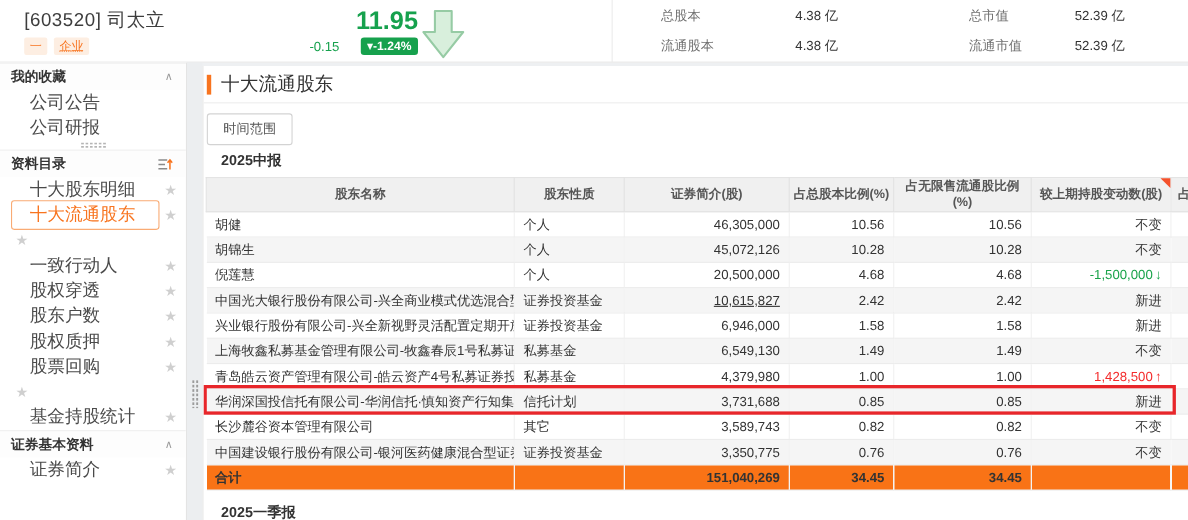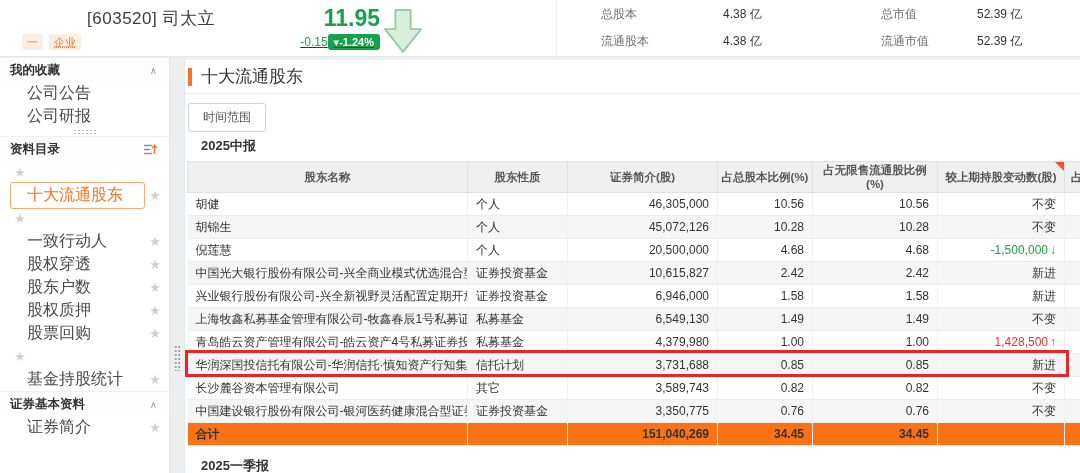--- a/index.html
+++ b/index.html
@@ -1,28 +1,28 @@
 <!DOCTYPE html>
 <html><head>
 <meta charset="utf-8">
 <style>
   * { box-sizing: border-box; margin: 0; padding: 0; }
   html,body { width:1080px; height:473px; overflow:hidden; }
   body { font-family:"Liberation Sans","DejaVu Sans",sans-serif; background:#eef0f2; color:#333; }
 
   
   .topbar { height:57px; background:#fff; border-bottom:1px solid #e7e7e7; display:flex; align-items:center; }
-  .stock { width:280px; padding-left:22px;text-align:center; }
+  .stock { width:280px; padding-left:22px; }
   .stock-title { font-size:17px; color:#3d3d3d; letter-spacing:.5px; }
   .badges { margin-top:4px; display:flex; gap:6px; }
   .badge { font-size:11px; line-height:16px; color:#f8741f; background:#fdeee2; padding:0 5px; border-radius:2px; }
   .badge.u { text-decoration:underline dotted; }
   .price-area { width:100px; text-align:right; }
   .price { font-size:23px; font-weight:bold; color:#16a14d; line-height:1; }
-  .change-row { margin-top:4px; display:flex; justify-content:flex-end; align-items:center; gap:0;text-decoration:underline; }
+  .change-row { margin-top:4px; display:flex; justify-content:flex-end; align-items:center; gap:19px; }
   .change-val { font-size:12px; color:#16a14d; }
   .change-badge { background:#16a14d; color:#fff; font-size:11px; font-weight:bold; border-radius:3px; padding:1px 6px; line-height:14px; }
   .big-arrow { margin-left:3px; margin-top:6px; }
   .stats { margin-left:auto; width:524px; height:57px; border-left:1px solid #ececec; padding-left:44px;
            display:grid; grid-template-columns:122px 158px 96px 120px; row-gap:10px; align-content:center; }
   .stat-label { font-size:12px; color:#6f6f6f; }
   .stat-value { font-size:12px; color:#333; }
 
   
   .content { display:flex; height:416px; }
@@ -137,20 +137,21 @@
         <span>资料目录</span>
         <svg width="14" height="13" viewBox="0 0 14 13">
           <line x1="1" y1="2.5" x2="9" y2="2.5" stroke="#8a8a8a" stroke-width="1.4"></line>
           <line x1="1" y1="6.5" x2="7" y2="6.5" stroke="#8a8a8a" stroke-width="1.4"></line>
           <line x1="1" y1="10.5" x2="9" y2="10.5" stroke="#8a8a8a" stroke-width="1.4"></line>
           <path d="M11.5 11 V3 M9.3 5 L11.5 2.4 L13.7 5" fill="none" stroke="#f8741f" stroke-width="1.4"></path>
         </svg>
       </div>
       <div id="cat-items">
           <div class="side-item">
+            <span class="item-label">十大股东明细</span>
             <span class="star">★</span>
           </div>
           <div class="side-item selected">
             <span class="item-label">十大流通股东</span>
             <span class="star">★</span>
           </div>
           <div class="side-item">
             <span class="star">★</span>
           </div>
           <div class="side-item">
@@ -253,21 +254,21 @@
                 <td style="text-align: left;">个人</td>
                 <td style="text-align: right;">20,500,000</td>
                 <td style="text-align: right;">4.68</td>
                 <td style="text-align: right;">4.68</td>
                 <td style="text-align: right;"><span class="chg-down">-1,500,000</span><span class="arrow chg-down">↓</span></td>
                 <td></td>
               </tr>
               <tr>
                 <td style="text-align: left;">中国光大银行股份有限公司-兴全商业模式优选混合型证券...</td>
                 <td style="text-align: left;">证券投资基金</td>
-                <td style="text-align: right;">10,615,827</td>
+                <td style="text-align: right; text-decoration: underline;">10,615,827</td>
                 <td style="text-align: right;">2.42</td>
                 <td style="text-align: right;">2.42</td>
                 <td style="text-align: right;"><span>新进</span></td>
                 <td></td>
               </tr>
               <tr>
                 <td style="text-align: left;">兴业银行股份有限公司-兴全新视野灵活配置定期开放混合...</td>
                 <td style="text-align: left;">证券投资基金</td>
                 <td style="text-align: right;">6,946,000</td>
                 <td style="text-align: right;">1.58</td>

